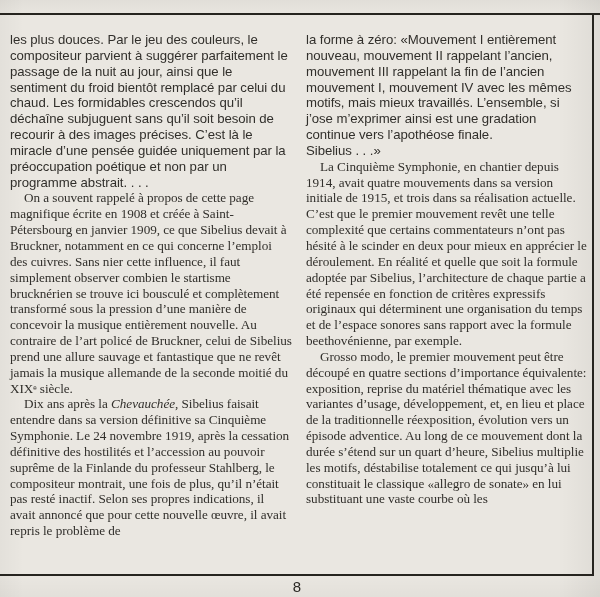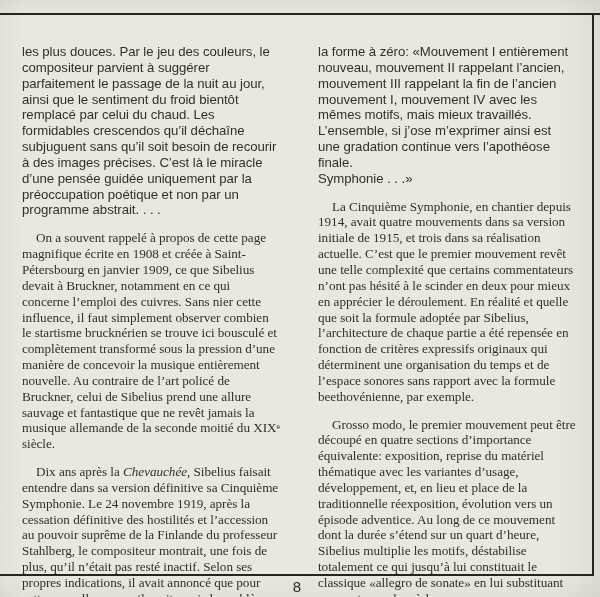--- a/index.html
+++ b/index.html
@@ -49,21 +49,21 @@
     gap: 14px;
   }
   .col {
     width: 282px;
     font-size: 13.2px;
     line-height: 15.85px;
     letter-spacing: -0.05px;
     text-align: left;
   }
   .col p {
-    margin: 12px;
+    margin: 0;
   }
   .col p.indent {
     text-indent: 14px;
     font-family: Liberation Serif, serif;
   }
   .col .ital {
     font-style: italic;
   }
   .page-num {
     position: absolute;
@@ -85,19 +85,19 @@
 <div class="rule-right" style="background: rgb(38, 36, 31);"></div>
 <div class="rule-bottom" style="background: rgb(38, 36, 31);"></div>
 
 <div class="content">
   <div class="col">
       <p><span>les plus douces. Par le jeu des couleurs, le compositeur parvient à suggérer parfaitement le passage de la nuit au jour, ainsi que le sentiment du froid bientôt remplacé par celui du chaud. Les formidables crescendos qu’il déchaîne subjuguent sans qu’il soit besoin de recourir à des images précises. C’est là le miracle d’une pensée guidée uniquement par la préoccupation poétique et non par un programme abstrait. . . .</span></p>
       <p class="indent"><span>On a souvent rappelé à propos de cette page magnifique écrite en 1908 et créée à Saint-Pétersbourg en janvier 1909, ce que Sibelius devait à Bruckner, notamment en ce qui concerne l’emploi des cuivres. Sans nier cette influence, il faut simplement observer combien le startisme brucknérien se trouve ici bousculé et complètement transformé sous la pression d’une manière de concevoir la musique entièrement nouvelle. Au contraire de l’art policé de Bruckner, celui de Sibelius prend une allure sauvage et fantastique que ne revêt jamais la musique allemande de la seconde moitié du XIXᵉ siècle.</span></p>
       <p class="indent"><span>Dix ans après la </span><span class="ital">Chevauchée</span><span>, Sibelius faisait entendre dans sa version définitive sa Cinquième Symphonie. Le 24 novembre 1919, après la cessation définitive des hostilités et l’accession au pouvoir suprême de la Finlande du professeur Stahlberg, le compositeur montrait, une fois de plus, qu’il n’était pas resté inactif. Selon ses propres indications, il avait annoncé que pour cette nouvelle œuvre, il avait repris le problème de</span></p>
     </div>
   <div class="col">
-      <p><span>la forme à zéro: «Mouvement I entièrement nouveau, mouvement II rappelant l’ancien, mouvement III rappelant la fin de l’ancien mouvement I, mouvement IV avec les mêmes motifs, mais mieux travaillés. L’ensemble, si j’ose m’exprimer ainsi est une gradation continue vers l’apothéose finale.</span><br><span>Symphonie . . .»</span></p>
+      <p><span>la forme à zéro: «Mouvement I entièrement nouveau, mouvement II rappelant l’ancien, mouvement III rappelant la fin de l’ancien mouvement I, mouvement IV avec les mêmes motifs, mais mieux travaillés. L’ensemble, si j’ose m’exprimer ainsi est une gradation continue vers l’apothéose finale.</span><br><span>Sibelius . . .»</span></p>
       <p class="indent"><span>La Cinquième Symphonie, en chantier depuis 1914, avait quatre mouvements dans sa version initiale de 1915, et trois dans sa réalisation actuelle. C’est que le premier mouvement revêt une telle complexité que certains commentateurs n’ont pas hésité à le scinder en deux pour mieux en apprécier le déroulement. En réalité et quelle que soit la formule adoptée par Sibelius, l’architecture de chaque partie a été repensée en fonction de critères expressifs originaux qui déterminent une organisation du temps et de l’espace sonores sans rapport avec la formule beethovénienne, par exemple.</span></p>
       <p class="indent"><span>Grosso modo, le premier mouvement peut être découpé en quatre sections d’importance équivalente: exposition, reprise du matériel thématique avec les variantes d’usage, développement, et, en lieu et place de la traditionnelle réexposition, évolution vers un épisode adventice. Au long de ce mouvement dont la durée s’étend sur un quart d’heure, Sibelius multiplie les motifs, déstabilise totalement ce qui jusqu’à lui constituait le classique «allegro de sonate» en lui substituant une vaste courbe où les</span></p>
     </div>
 </div>
 
 <div class="page-num">8</div>
 
 </body></html>

